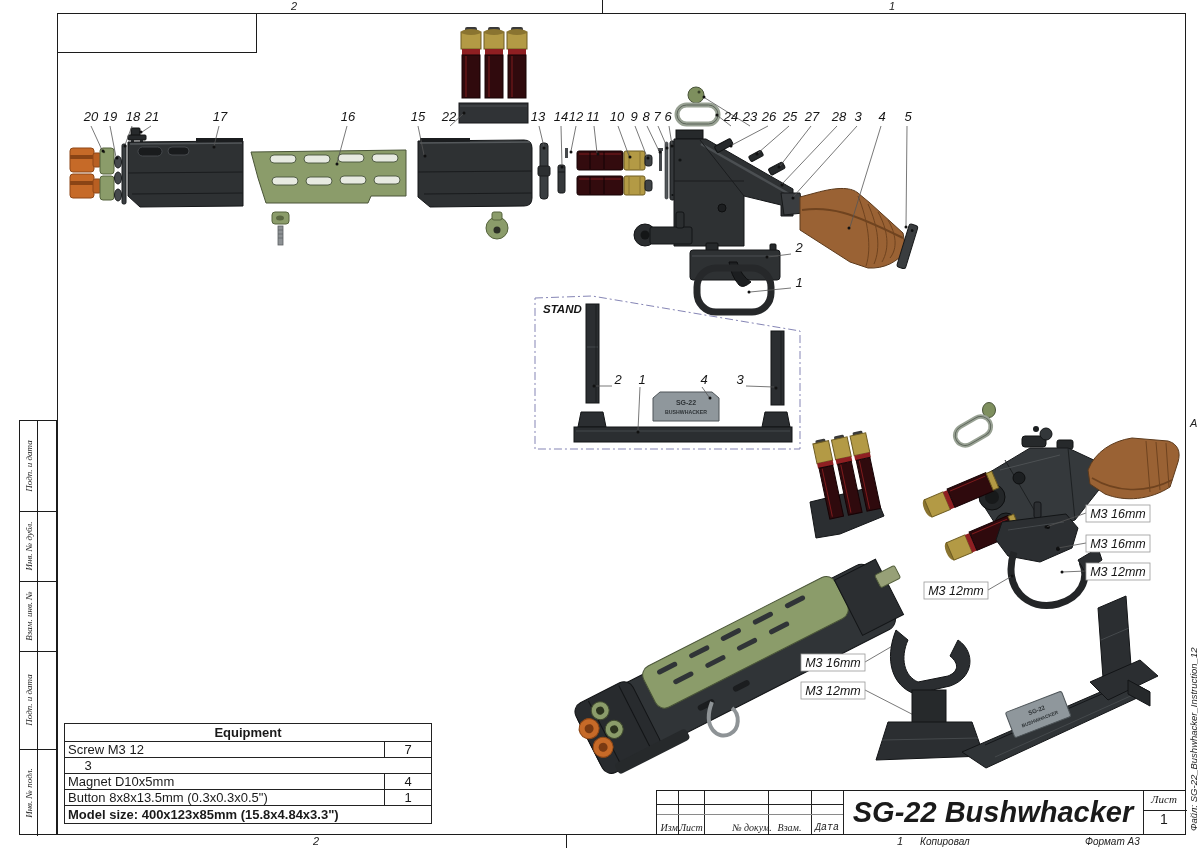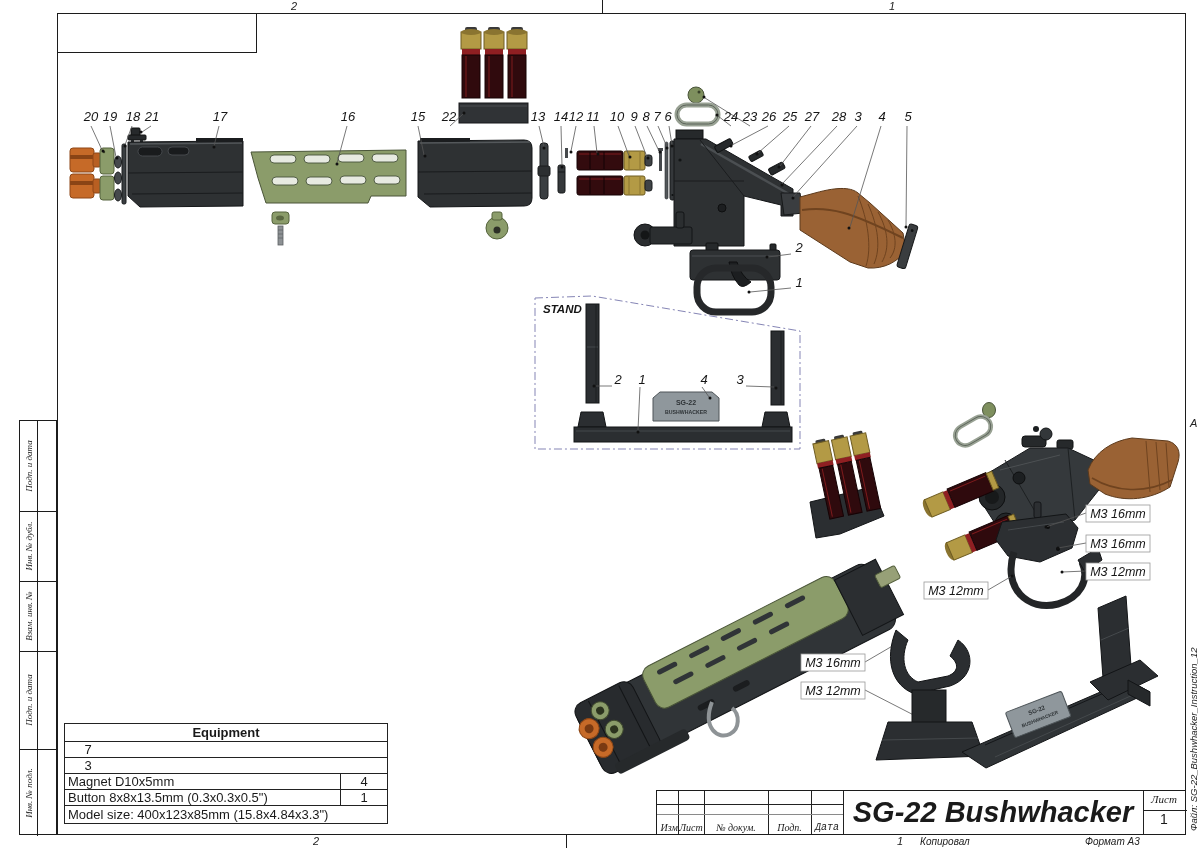--- a/index.html
+++ b/index.html
@@ -7,27 +7,27 @@
         font-family:"Liberation Sans",sans-serif;color:#1a1a1a;}
   .abs{position:absolute;}
   .frame{border:1.6px solid #1c1c1c;box-sizing:border-box;}
   .thinframe{border:1px solid #1c1c1c;box-sizing:border-box;}
   .zone{font:italic 11px "Liberation Sans",sans-serif;color:#222;}
   .footnote{font:italic 10px "Liberation Sans",sans-serif;color:#222;}
   .marginlbl{font:italic 9px "Liberation Serif",serif;color:#222;white-space:nowrap;}
   .vcell{display:flex;align-items:center;justify-content:center;}
   .rot{transform:rotate(-90deg);}
   
-  #equip{left:64px;top:723px;width:324px;background:#fff;border:1.2px solid #222;box-sizing:border-box;font:13px "Liberation Sans",sans-serif;}
+  #equip{left:64px;top:723px;width:368px;background:#fff;border:1.2px solid #222;box-sizing:border-box;font:13px "Liberation Sans",sans-serif;}
   #equip .hdr{font-weight:bold;text-align:center;border-bottom:1px solid #222;padding:1px 0;}
   #equip .row{display:flex;border-bottom:1px solid #222;}
   #equip .row:last-child{border-bottom:none;}
   #equip .item{flex:1;padding:0 3px;border-right:1px solid #222;white-space:nowrap;overflow:hidden;}
   #equip .qty{width:46px;text-align:center;}
-  #equip .foot{padding:1px 3px;white-space:nowrap;}
+  #equip .foot{padding:1px 3px;white-space:nowrap;font-weight:bold;}
   
   #tblock{left:656px;top:790px;width:530px;height:45px;border:1.6px solid #1c1c1c;box-sizing:border-box;background:#fff;}
   #tblock .v{position:absolute;top:0;bottom:0;border-left:1px solid #222;}
   #tblock .h{position:absolute;left:0;border-top:1px solid #222;}
   #tblock .cl{position:absolute;bottom:1px;font:italic 10px "Liberation Serif",serif;text-align:center;}
   #bigtitle{position:absolute;left:188px;top:0;width:296px;height:42px;display:flex;align-items:center;justify-content:center;
             font:italic 600 29px "Liberation Sans",sans-serif;white-space:nowrap;}
   .sheetlbl{position:absolute;left:486px;top:2px;width:42px;text-align:center;font:italic 11px "Liberation Serif",serif;}
   .sheetnum{position:absolute;left:486px;top:20px;width:42px;text-align:center;font:14px "Liberation Sans",sans-serif;}
   svg text{font-family:"Liberation Sans",sans-serif;}
@@ -73,20 +73,21 @@
         <span class="marginlbl rot">Подп. и дата</span>
       </div>
     <div class="abs vcell" style="left:0;top:328px;width:17px;height:87px;">
         <span class="marginlbl rot">Инв. № подл.</span>
       </div>
   </div>
 
   <div class="abs" id="equip">
     <div class="hdr">Equipment</div>
     <div class="row">
+      <div class="item">Screw M3 12</div>
       <div class="qty">7</div>
     </div>
     <div class="row">
       <div class="qty">3</div>
     </div>
     <div class="row">
       <div class="item">Magnet D10x5mm</div>
       <div class="qty">4</div>
     </div>
     <div class="row">
@@ -103,22 +104,22 @@
     <div class="v" style="left:47px;"></div>
     <div class="v" style="left:111px;"></div>
     <div class="v" style="left:154px;"></div>
     <div class="v" style="left:186px;"></div>
     <div class="v" style="left:486px;"></div>
     <div class="h" style="top:13px;width:186px;"></div>
     <div class="h" style="top:23px;width:186px;border-top-color:#8a8a8a;"></div>
     <div class="h" style="top:19px;left:486px;width:44px;"></div>
     <div class="cl" style="left:3px;width:21px;">Изм.</div>
     <div class="cl" style="left:21px;width:26px;">Лист</div>
-    <div class="cl" style="left:47px;width:64px;">№ докум.</div>
-    <div class="cl" style="left:111px;width:43px;">Подп.</div>
+    <div class="cl" style="left:47px;width:64px;padding-left:16px;">№ докум.</div>
+    <div class="cl" style="left:111px;width:43px;">Взам.</div>
     <div class="cl" style="left:154px;width:32px;font-family:Liberation Mono, monospace;">Дата</div>
     <div id="bigtitle">SG-22 Bushwhacker</div>
     <div class="sheetlbl">Лист</div>
     <div class="sheetnum">1</div>
   </div>
 
   <svg class="abs" style="left:0;top:0;" width="1200" height="848" viewBox="0 0 1200 848">
 
     <g>
 

